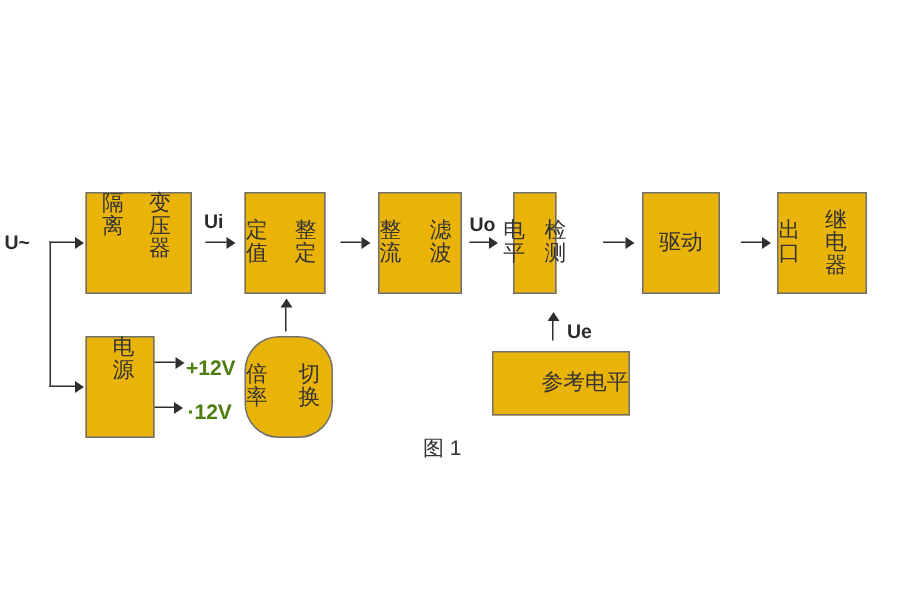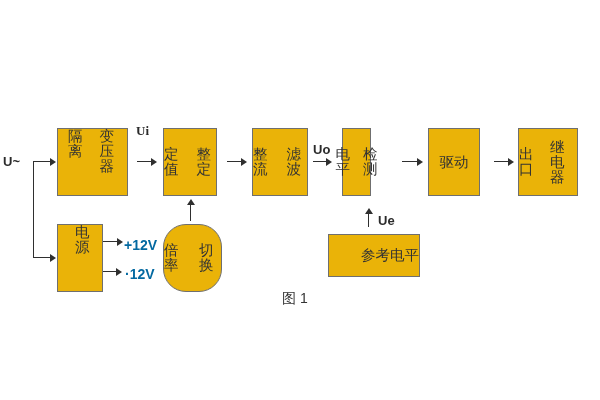--- a/index.html
+++ b/index.html
@@ -9,21 +9,21 @@
   }
   .box{
     position:absolute;box-sizing:border-box;
     border:1.4px solid #6f6f6f;background:#eab308;
     display:flex;flex-direction:row;align-items:center;justify-content:center;
     gap:13px;font-size:14.5px;line-height:15px;color:#333333;
   }
   .box.align-left{align-items:flex-start;padding-left:10px;}
   .box.align-left-tight{align-items:flex-start;padding-left:17px;}
   .sig{position:absolute;font-weight:bold;font-size:13px;color:#2b2b2b;white-space:nowrap;}
-  .supply{position:absolute;font-weight:bold;font-size:14px;color:#0369a1;white-space:nowrap;}
+  .supply{position:absolute;font-weight:bold;font-size:14px;color:#4d7c0f;white-space:nowrap;}
   .caption{position:absolute;font-size:14px;color:#333333;white-space:nowrap;}
   .harrow{position:absolute;height:1.4px;background:#2f2f2f;}
   .harrow .head-r{
     position:absolute;right:-6px;top:-3.3px;width:0;height:0;
     border-left:6px solid #2f2f2f;border-top:4px solid transparent;border-bottom:4px solid transparent;
   }
   .varrow{position:absolute;width:1.4px;background:#2f2f2f;}
   .varrow .head-u{
     position:absolute;top:-6px;left:-3.3px;width:0;height:0;
     border-bottom:6px solid #2f2f2f;border-left:4px solid transparent;border-right:4px solid transparent;
@@ -45,21 +45,21 @@
 
   <div class="harrow" style="left:33px;top:257px;width:17px;">
       <span class="head-r"></span>
     </div>
 
   <div class="box align-left" style="left:57px;top:128px;width:71px;height:68px;">
     <span>隔离</span>
     <span>变压器</span>
   </div>
 
-  <span class="sig" style="left:136px;top:123px;font-family:Liberation Serif, serif;">Ui</span>
+  <span class="sig" style="left:136px;top:140px;">Ui</span>
   <div class="harrow" style="left:137px;top:161px;width:14px;">
       <span class="head-r"></span>
     </div>
 
   <div class="box" style="left:163px;top:128px;width:54px;height:68px;">
     <span>定值</span>
     <span>整定</span>
   </div>
 
   <div class="harrow" style="left:227px;top:161px;width:14px;">

